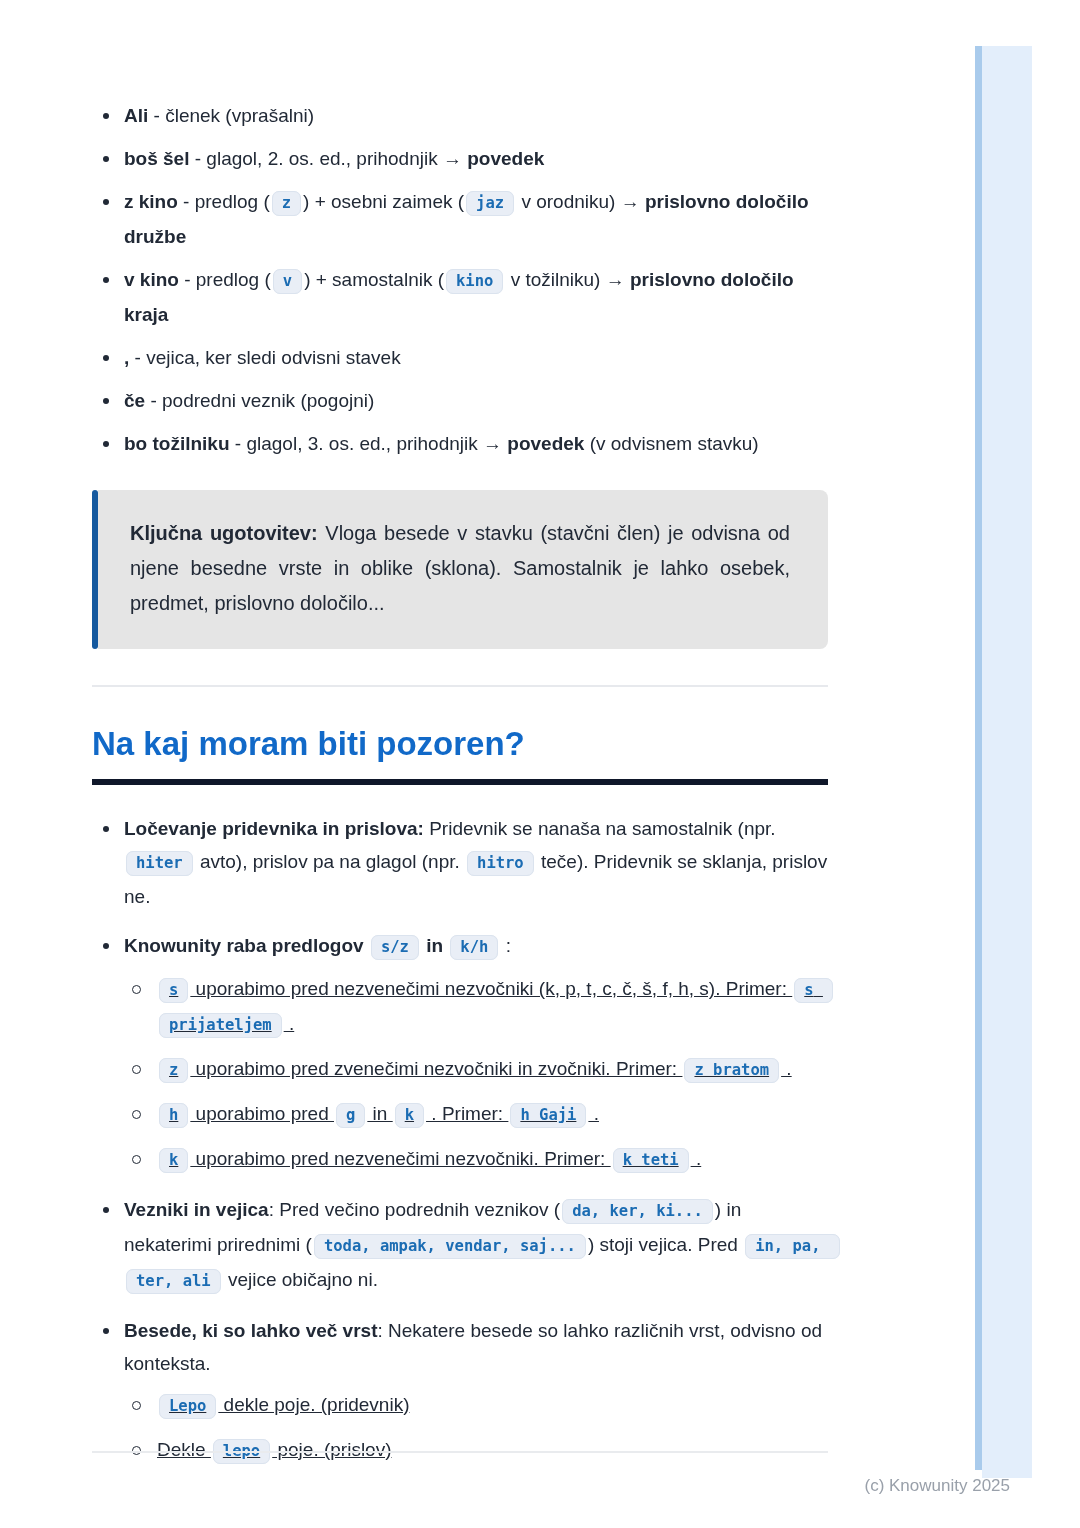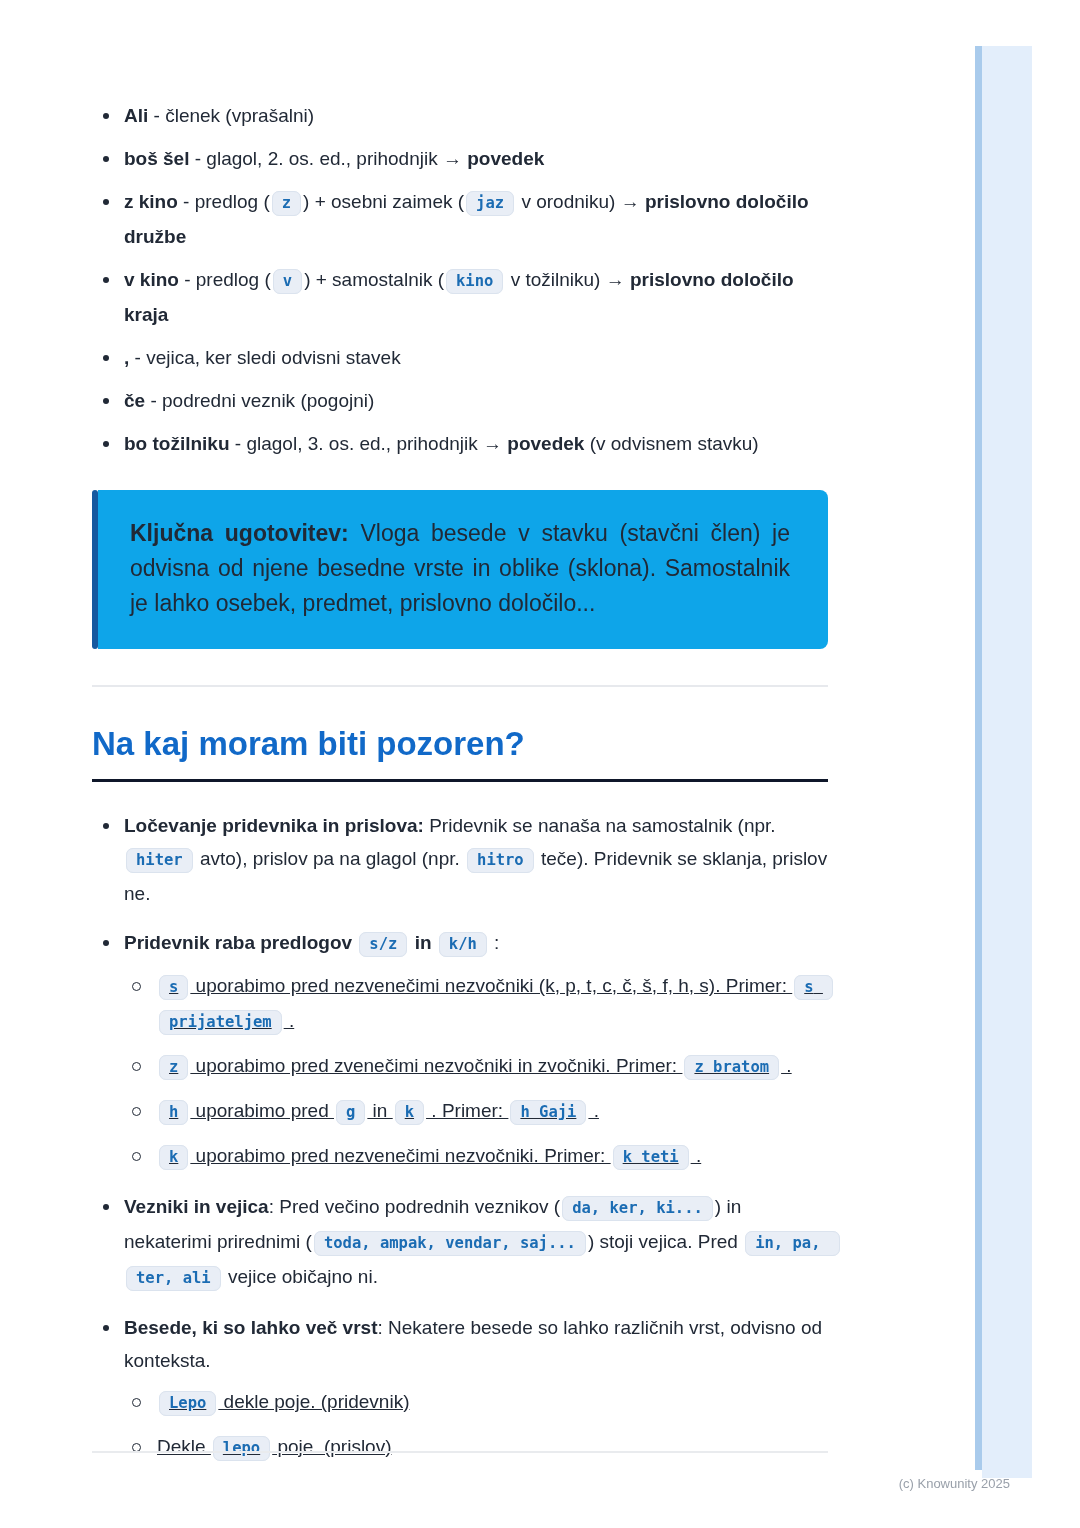--- a/index.html
+++ b/index.html
@@ -74,54 +74,54 @@
     display:flex;
     margin-top:30px;
   }
   .callout-accent {
     flex:0 0 6px;
     border-radius:4px;
     background:#15599f;
   }
   .callout-body {
     flex:1;
-    background:#0ea5e9;
+    background:#e5e5e5;
     border-radius:0 8px 8px 0;
     padding:26px 38px 28px 32px;
-    font-size:23px;
+    font-size:20px;
     line-height:35px;
     text-align:justify;
   }
   
   .section-divider {
     border:none;
     border-top:2px solid #e7e9ed;
     margin-top:36px;
   }
   h1.section-heading {
     margin-top:37px;
     font-size:33px;
     font-weight:700;
     color:#1169c8;
     line-height:40px;
     padding-bottom:15px;
-    border-bottom:3px solid #0f172a;
+    border-bottom:6px solid #0f172a;
   }
   .mainlist { margin-top:27px; }
   
   .bottom-divider {
     position:absolute;
     left:92px; top:1451px;
     width:736px; height:2px;
     background:#e9ebee;
   }
   .footer-credit {
     position:absolute;
     top:1476px; right:70px;
-    font-size:13px;
+    font-size:17px;
     color:#99a0aa;
     z-index:1;
   }
   
   .scrollbar-track {
     position:absolute;
     left:982px; top:46px;
     width:50px; height:1432px;
     background:rgba(216,232,249,0.72);
     z-index:2;
@@ -153,21 +153,21 @@
     <div class="callout-accent"></div>
     <div class="callout-body"><strong>Ključna ugotovitev:</strong><span> Vloga besede v stavku (stavčni člen) je odvisna od njene besedne vrste in oblike (sklona). Samostalnik je lahko osebek, predmet, prislovno določilo...</span></div>
   </div>
 
   <hr class="section-divider">
 
   <h1 class="section-heading">Na kaj moram biti pozoren?</h1>
 
   <ul class="blist mainlist" id="main-list">
       <li><strong>Ločevanje pridevnika in prislova:</strong> Pridevnik se nanaša na samostalnik (npr. <span class="chip">hiter</span> avto), prislov pa na glagol (npr. <span class="chip">hitro</span> teče). Pridevnik se sklanja, prislov ne.</li>
-      <li><strong>Pridevnik raba predlogov</strong> <span class="chip">s/z</span> <strong>in</strong> <span class="chip">k/h</span> :<ul class="sublist">
+      <li><strong>Knowunity raba predlogov</strong> <span class="chip">s/z</span> <strong>in</strong> <span class="chip">k/h</span> :<ul class="sublist">
           <li><span class="chip">s</span> uporabimo pred nezvenečimi nezvočniki (k, p, t, c, č, š, f, h, s). Primer: <span class="chip">s prijateljem</span> .</li>
           <li><span class="chip">z</span> uporabimo pred zvenečimi nezvočniki in zvočniki. Primer: <span class="chip">z bratom</span> .</li>
           <li><span class="chip">h</span> uporabimo pred <span class="chip">g</span> in <span class="chip">k</span> . Primer: <span class="chip">h Gaji</span> .</li>
           <li><span class="chip">k</span> uporabimo pred nezvenečimi nezvočniki. Primer: <span class="chip">k teti</span> .</li>
         </ul></li>
       <li><strong>Vezniki in vejica</strong>: Pred večino podrednih veznikov (<span class="chip">da, ker, ki...</span>) in nekaterimi prirednimi (<span class="chip">toda, ampak, vendar, saj...</span>) stoji vejica. Pred <span class="chip">in, pa, ter, ali</span> vejice običajno ni.</li>
       <li><strong>Besede, ki so lahko več vrst</strong>: Nekatere besede so lahko različnih vrst, odvisno od konteksta.<ul class="sublist">
           <li><span class="chip">Lepo</span> dekle poje. (pridevnik)</li>
           <li>Dekle <span class="chip">lepo</span> poje. (prislov)</li>
         </ul></li>

